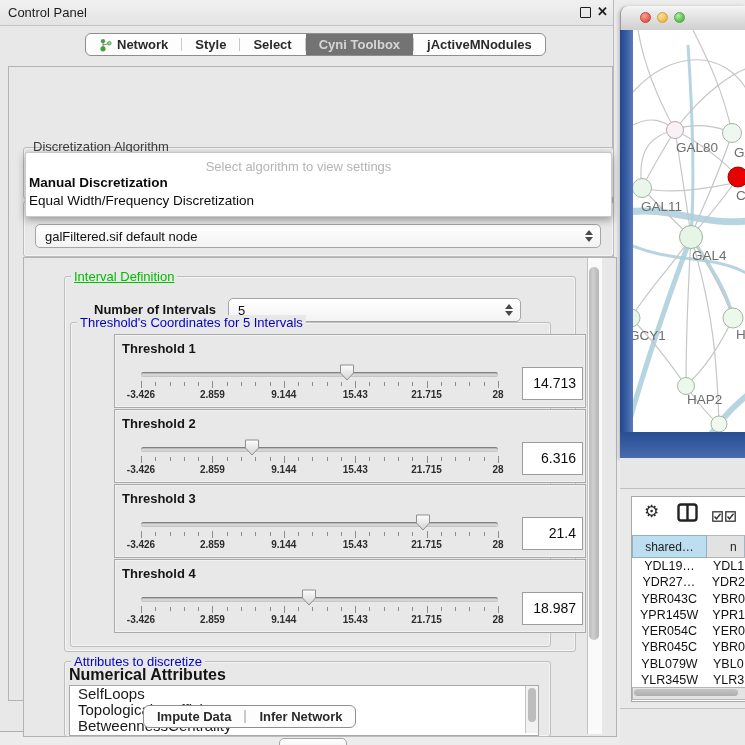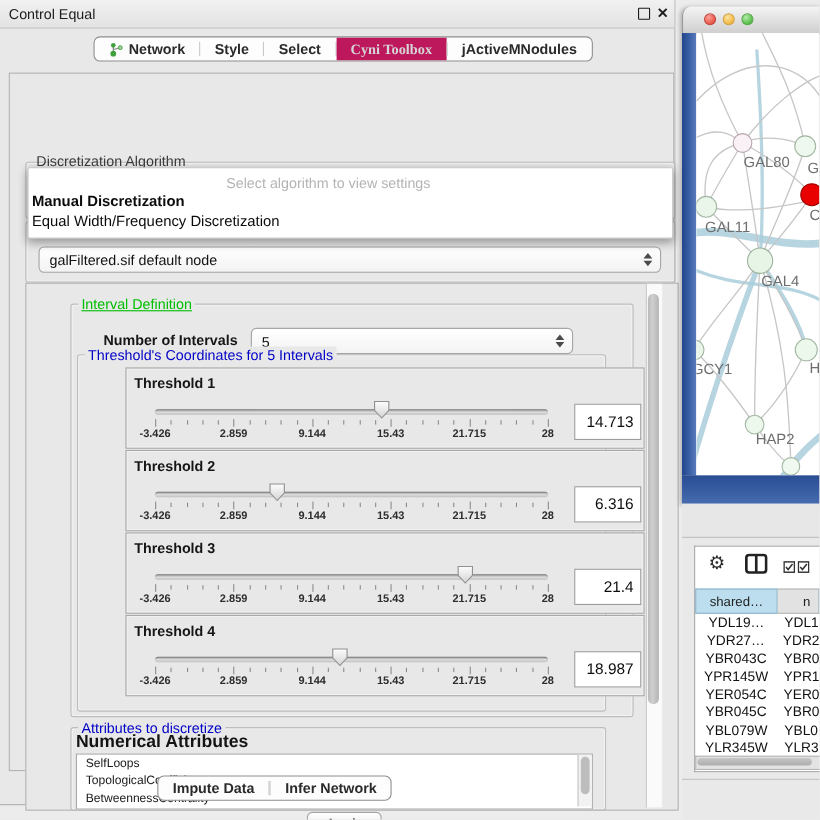--- a/index.html
+++ b/index.html
@@ -13,21 +13,21 @@
   #cp-titlebar{left:0;top:0;width:613px;height:25px;background:linear-gradient(#F1F1F1,#E3E3E3);
                border-bottom:1px solid #C3C3C3;}
   #cp-title{left:8px;top:5px;font-size:13px;color:#1d1d1d;}
   #cp-float{left:580px;top:7px;width:9px;height:9px;border:1.5px solid #1c1c1c;border-radius:1px;}
   #cp-close{left:597px;top:4px;font-size:13px;font-weight:bold;color:#1c1c1c;}
 
   
   #cp-tabs{left:85px;top:33px;height:21px;display:flex;align-items:stretch;background:#FDFDFD;
            border:1px solid #8E8E8E;border-radius:6px;overflow:hidden;}
   .tab{display:flex;align-items:center;padding:0 13px;font-size:13px;font-weight:bold;color:#2a2a2a;white-space:nowrap;}
-  .tab.active{background:#be185d;color:#D6D6D6;font-family:Liberation Serif, serif;}
+  .tab.active{background:#737373;color:#D6D6D6;}
   .tab-sep{width:1px;background:#C9C9C9;margin:4px 0;}
   .tab .ticon{margin-right:5px;display:inline-flex;}
 
   
   #cp-main{left:8px;top:66px;width:603px;height:633px;border:1px solid #B3B3B3;background:#E8E8E8;}
 
   .groupbox{border:1px solid #BDBDBD;border-radius:3px;box-shadow:inset 0 0 0 1px #F4F4F4;}
   .gtitle{position:absolute;top:-8px;left:6px;background:#E8E8E8;padding:0 3px;font-size:13px;white-space:nowrap;}
   .gtitle.blue{color:#0000C6;}
   .gtitle.green{color:#00BE00;text-decoration:underline;}
@@ -76,21 +76,21 @@
         background:linear-gradient(#9A9A9A,#DDDDDD 55%,#C0C0C0);box-shadow:inset 0 1px 1px rgba(0,0,0,.25);}
   .tickmark{position:absolute;width:1px;background:#8C8C8C;}
   .ticklabel{position:absolute;top:54px;transform:translateX(-50%);font-size:10px;font-weight:bold;color:#2d2d2d;white-space:nowrap;}
   .thumb{position:absolute;top:29px;width:15px;height:17px;transform:translateX(-50%);}
   .tvalue{position:absolute;left:407px;top:32px;width:53px;height:31px;background:#fff;border:1px solid #9C9C9C;
           font-size:14px;color:#0c0c0c;text-align:right;line-height:31px;padding-right:6px;box-sizing:content-box;}
 
   #attr-group{left:55px;top:594px;width:485px;height:74px;}
   #attr-sub{left:60px;top:599px;font-size:16px;font-weight:bold;color:#141414;}
   #attr-list{left:60px;top:618px;width:468px;height:49px;background:#fff;border:1px solid #A9A9A9;overflow:hidden;}
-  .attr-item{height:16px;line-height:16px;font-size:11px;color:#1a1a1a;padding-left:8px;white-space:nowrap;}
+  .attr-item{height:16px;line-height:16px;font-size:15px;color:#1a1a1a;padding-left:8px;white-space:nowrap;}
   #attr-scroll{position:absolute;right:0;top:0;width:12px;height:47px;background:#F2F2F2;border-left:1px solid #C4C4C4;}
   #attr-thumb{position:absolute;left:1.5px;top:2px;width:8px;height:34px;border-radius:5px;background:#BDBDBD;}
 
   #apply-btn{left:270px;top:671px;width:66px;height:21px;border:1px solid #A4A4A4;border-radius:5px;
              background:linear-gradient(#FEFEFE,#EFEFEF 55%,#E3E3E3);font-size:13.5px;color:#111;
              text-align:center;line-height:21px;}
 
   #bottom-tabs{left:143px;top:705px;height:21px;display:flex;background:#FDFDFD;border:1px solid #8E8E8E;
                border-radius:6px;overflow:hidden;}
 
@@ -125,21 +125,21 @@
   .trow .c2{padding-left:6px;white-space:nowrap;}
   #tp-hscroll{left:632px;top:687px;width:113px;height:11px;background:#E3E3E3;border:1px solid #B5B5B5;border-right:none;}
   #tp-hthumb{left:634px;top:689px;width:104px;height:7px;border-radius:4px;background:linear-gradient(#C6C6C6,#ADADAD);}
   #tp-bottom-line{left:620px;top:708px;width:125px;height:1px;background:#C2C2C2;}
 </style>
 </head>
 <body>
 
 <div class="abs" id="cp-window">
   <div class="abs" id="cp-titlebar">
-    <div class="abs" id="cp-title">Control Equal</div>
+    <div class="abs" id="cp-title">Control Panel</div>
     <div class="abs" id="cp-float"></div>
     <div class="abs" id="cp-close">✕</div>
   </div>
 
   <div class="abs" id="cp-tabs">
       <div class="tab">
         <span class="ticon">
           <svg width="13" height="14" viewBox="0 0 13 14">
             <path d="M4,3.5 L4,10.5 M4,7 L10,5.5" stroke="#8a8a8a" stroke-width="1.1" fill="none"></path>
             <circle cx="4" cy="3.2" r="2.1" fill="#3FA23F"></circle>

